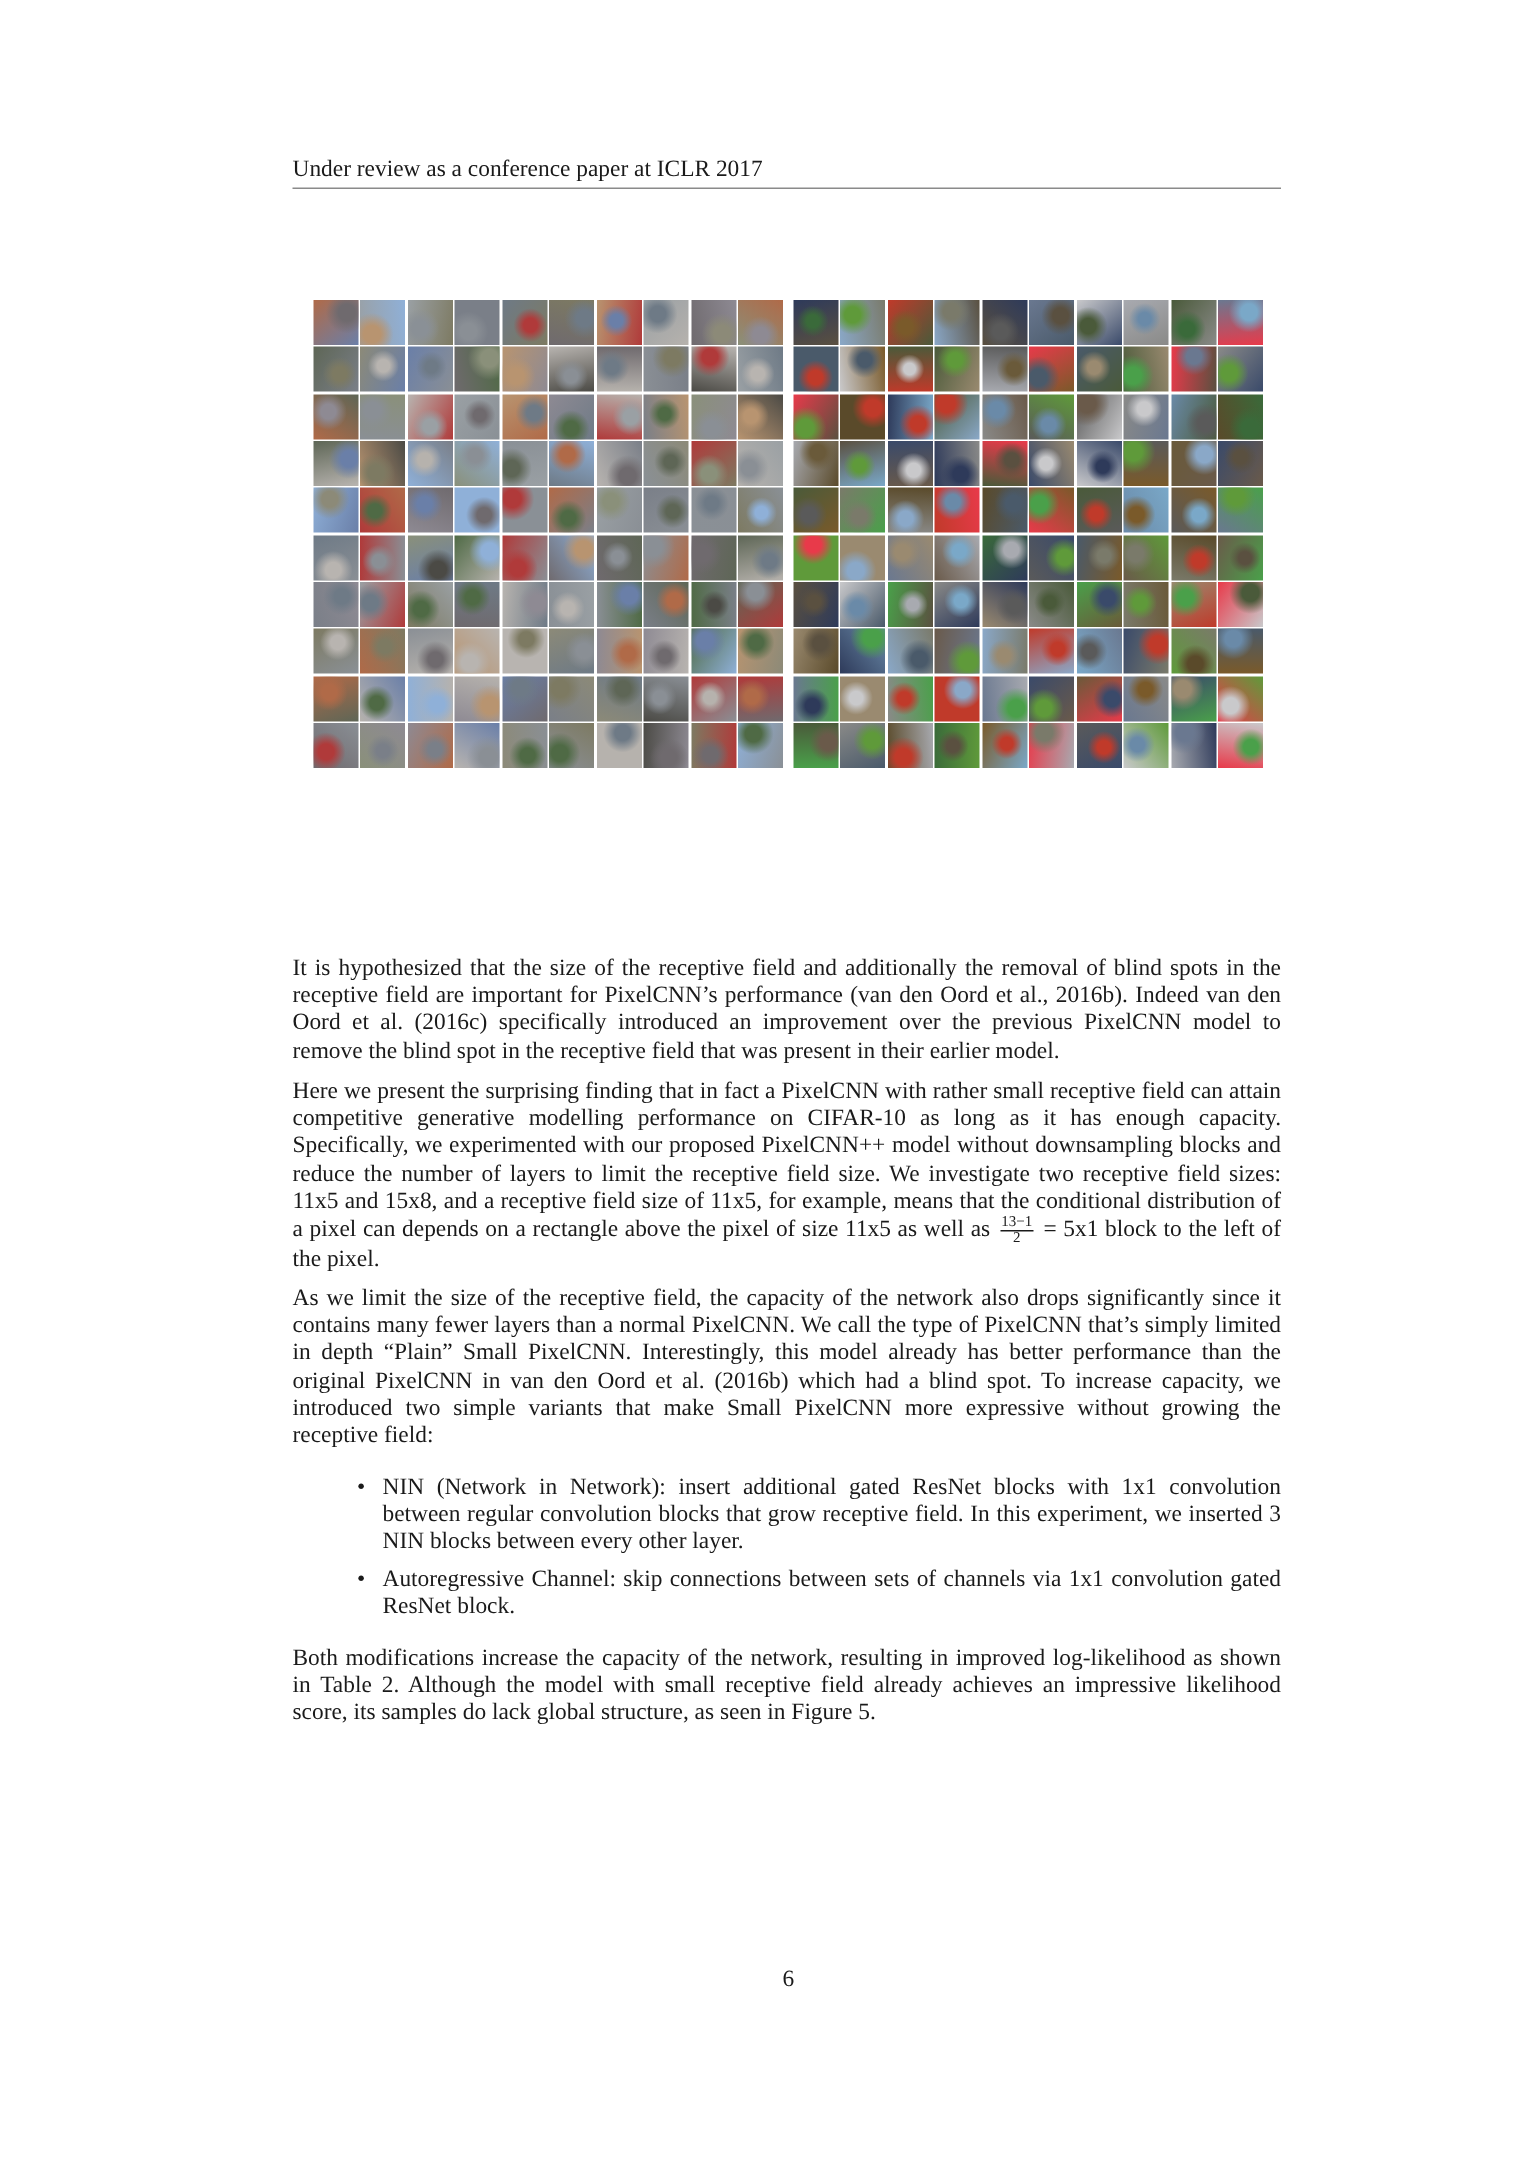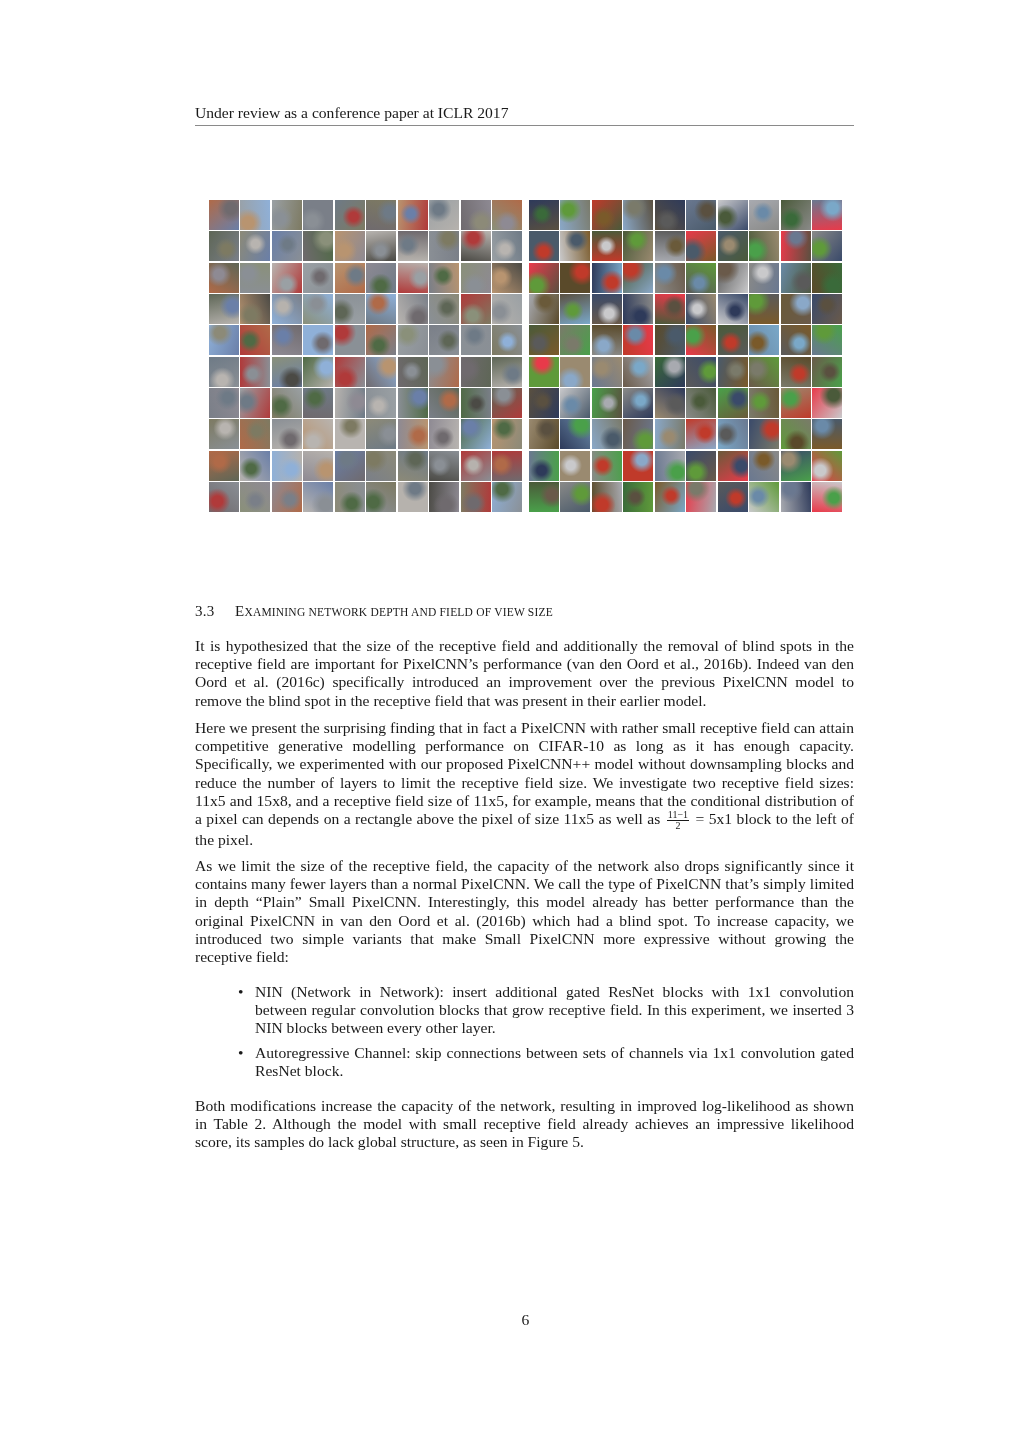--- a/index.html
+++ b/index.html
@@ -236,29 +236,26 @@
         <div class="tile" style="background: radial-gradient(circle at 54% 46%, rgb(192, 58, 42) 0%, rgb(192, 58, 42) 18%, transparent 45%), linear-gradient(118deg, rgb(122, 90, 42), rgb(122, 168, 200));"></div>
         <div class="tile" style="background: radial-gradient(circle at 34% 21%, rgb(122, 122, 106) 0%, rgb(122, 122, 106) 18%, transparent 45%), linear-gradient(99deg, rgb(232, 58, 74), rgb(168, 170, 176));"></div>
         <div class="tile" style="background: radial-gradient(circle at 60% 54%, rgb(192, 58, 42) 0%, rgb(192, 58, 42) 18%, transparent 45%), linear-gradient(157deg, rgb(90, 90, 90), rgb(58, 74, 106));"></div>
         <div class="tile" style="background: radial-gradient(circle at 31% 48%, rgb(106, 138, 168) 0%, rgb(106, 138, 168) 18%, transparent 45%), linear-gradient(51deg, rgb(201, 201, 203), rgb(95, 154, 58));"></div>
         <div class="tile" style="background: radial-gradient(circle at 29% 21%, rgb(106, 120, 144) 0%, rgb(106, 120, 144) 18%, transparent 45%), linear-gradient(262deg, rgb(46, 58, 90), rgb(168, 170, 176));"></div>
         <div class="tile" style="background: radial-gradient(circle at 73% 53%, rgb(74, 160, 74) 0%, rgb(74, 160, 74) 18%, transparent 45%), linear-gradient(190deg, rgb(201, 201, 203), rgb(232, 58, 74));"></div>
       </div>
   </div>
 
 
-  <div class="section">
-    <span class="num">3.3</span><span class="sc-big">E</span><span class="sc-small">XAMINING NETWORK DEPTH AND FIELD OF VIEW SIZE</span>
-  </div>
 
   <p class="para" style="top:637px">It is hypothesized that the size of the receptive field and additionally the removal of blind spots in the receptive field are important for PixelCNN’s performance (van den Oord et al., 2016b). Indeed van den Oord et al. (2016c) specifically introduced an improvement over the previous PixelCNN model to remove the blind spot in the receptive field that was present in their earlier model.</p>
 
   <p class="para" style="top:719px">
     <span>Here we present the surprising finding that in fact a PixelCNN with rather small receptive field can attain competitive generative modelling performance on CIFAR-10 as long as it has enough capacity. Specifically, we experimented with our proposed PixelCNN++ model without downsampling blocks and reduce the number of layers to limit the receptive field size. We investigate two receptive field sizes: 11x5 and 15x8, and a receptive field size of 11x5, for example, means that the conditional distribution of a pixel can depends on a rectangle above the pixel of size 11x5 as well as</span>
-    <span class="frac"><span class="n">11−1</span><span class="d">2</span></span>
+    <span class="frac"><span class="n">13−1</span><span class="d">2</span></span>
     <span>= 5x1 block to the left of the pixel.</span>
   </p>
 
   <p class="para" style="top:857px">As we limit the size of the receptive field, the capacity of the network also drops significantly since it contains many fewer layers than a normal PixelCNN. We call the type of PixelCNN that’s simply limited in depth “Plain” Small PixelCNN. Interestingly, this model already has better performance than the original PixelCNN in van den Oord et al. (2016b) which had a blind spot. To increase capacity, we introduced two simple variants that make Small PixelCNN more expressive without growing the receptive field:</p>
 
   <div class="bullets" style="top:983px">
     <div class="bullet">
       <span class="dot">•</span>
       <span>NIN (Network in Network): insert additional gated ResNet blocks with 1x1 convolution between regular convolution blocks that grow receptive field. In this experiment, we inserted 3 NIN blocks between every other layer.</span>
     </div>

